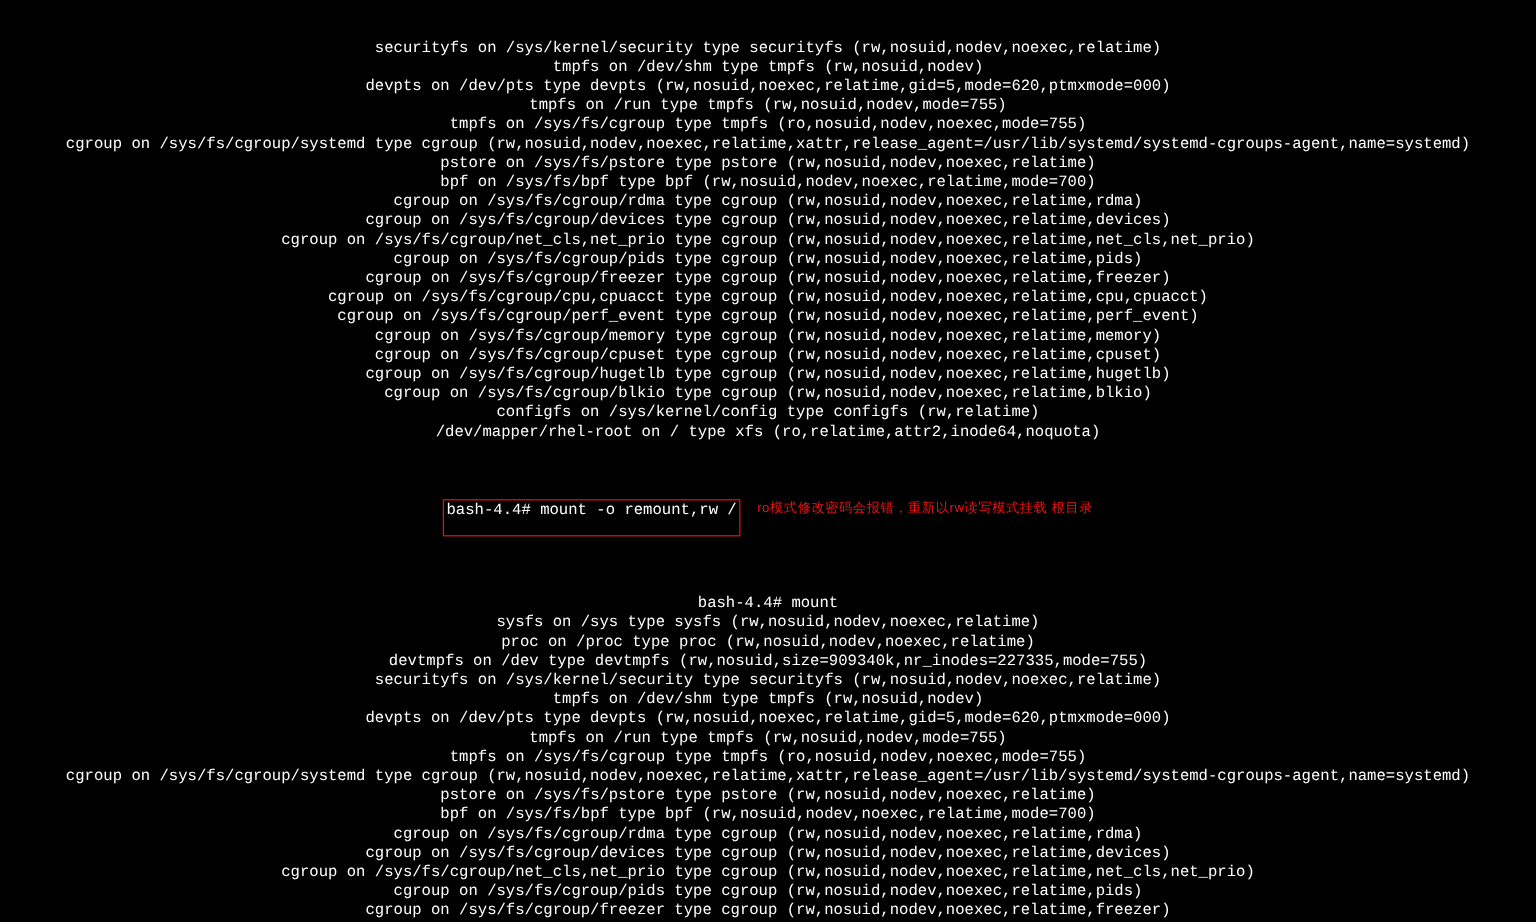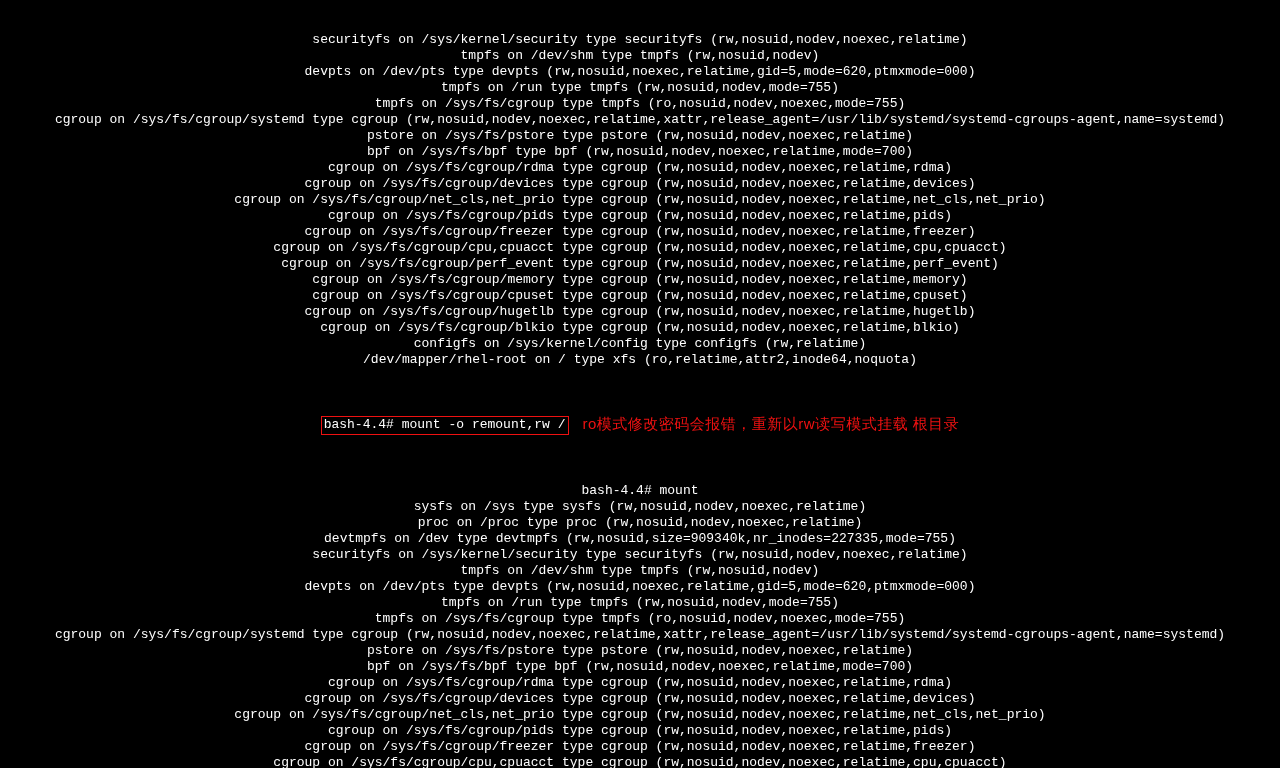--- a/index.html
+++ b/index.html
@@ -18,27 +18,27 @@
     white-space: pre;
     position: relative;
   }
   .line { display: block; min-height: 16px; text-align: center; }
   .box-red {
     display: inline-block;
     box-sizing: border-box;
     border: 1px solid #e11;
     padding: 0 2px;
     margin-right: 0;
-    height: 19px;
+    height: 31px;
     line-height: 15px;
   }
   .annot {
     color: #e11;
     font-family: "Microsoft YaHei", "SimSun", sans-serif;
-    font-size: 15px;
+    font-size: 11px;
     vertical-align: top;
     margin-left: 14px;
     letter-spacing: 0.5px;
   }
 </style>
 </head>
 <body>
 
 <div class="term">
   <div id="block-top"><span class="line">securityfs on /sys/kernel/security type securityfs (rw,nosuid,nodev,noexec,relatime)</span><span class="line">tmpfs on /dev/shm type tmpfs (rw,nosuid,nodev)</span><span class="line">devpts on /dev/pts type devpts (rw,nosuid,noexec,relatime,gid=5,mode=620,ptmxmode=000)</span><span class="line">tmpfs on /run type tmpfs (rw,nosuid,nodev,mode=755)</span><span class="line">tmpfs on /sys/fs/cgroup type tmpfs (ro,nosuid,nodev,noexec,mode=755)</span><span class="line">cgroup on /sys/fs/cgroup/systemd type cgroup (rw,nosuid,nodev,noexec,relatime,xattr,release_agent=/usr/lib/systemd/systemd-cgroups-agent,name=systemd)</span><span class="line">pstore on /sys/fs/pstore type pstore (rw,nosuid,nodev,noexec,relatime)</span><span class="line">bpf on /sys/fs/bpf type bpf (rw,nosuid,nodev,noexec,relatime,mode=700)</span><span class="line">cgroup on /sys/fs/cgroup/rdma type cgroup (rw,nosuid,nodev,noexec,relatime,rdma)</span><span class="line">cgroup on /sys/fs/cgroup/devices type cgroup (rw,nosuid,nodev,noexec,relatime,devices)</span><span class="line">cgroup on /sys/fs/cgroup/net_cls,net_prio type cgroup (rw,nosuid,nodev,noexec,relatime,net_cls,net_prio)</span><span class="line">cgroup on /sys/fs/cgroup/pids type cgroup (rw,nosuid,nodev,noexec,relatime,pids)</span><span class="line">cgroup on /sys/fs/cgroup/freezer type cgroup (rw,nosuid,nodev,noexec,relatime,freezer)</span><span class="line">cgroup on /sys/fs/cgroup/cpu,cpuacct type cgroup (rw,nosuid,nodev,noexec,relatime,cpu,cpuacct)</span><span class="line">cgroup on /sys/fs/cgroup/perf_event type cgroup (rw,nosuid,nodev,noexec,relatime,perf_event)</span><span class="line">cgroup on /sys/fs/cgroup/memory type cgroup (rw,nosuid,nodev,noexec,relatime,memory)</span><span class="line">cgroup on /sys/fs/cgroup/cpuset type cgroup (rw,nosuid,nodev,noexec,relatime,cpuset)</span><span class="line">cgroup on /sys/fs/cgroup/hugetlb type cgroup (rw,nosuid,nodev,noexec,relatime,hugetlb)</span><span class="line">cgroup on /sys/fs/cgroup/blkio type cgroup (rw,nosuid,nodev,noexec,relatime,blkio)</span><span class="line">configfs on /sys/kernel/config type configfs (rw,relatime)</span><span class="line">/dev/mapper/rhel-root on / type xfs (ro,relatime,attr2,inode64,noquota)</span></div>

